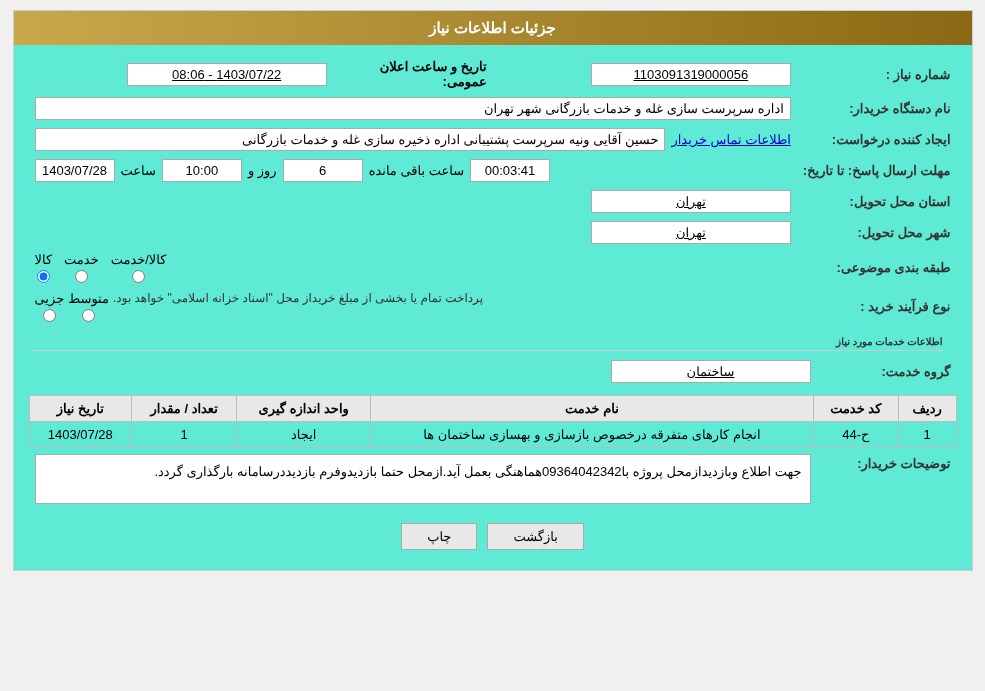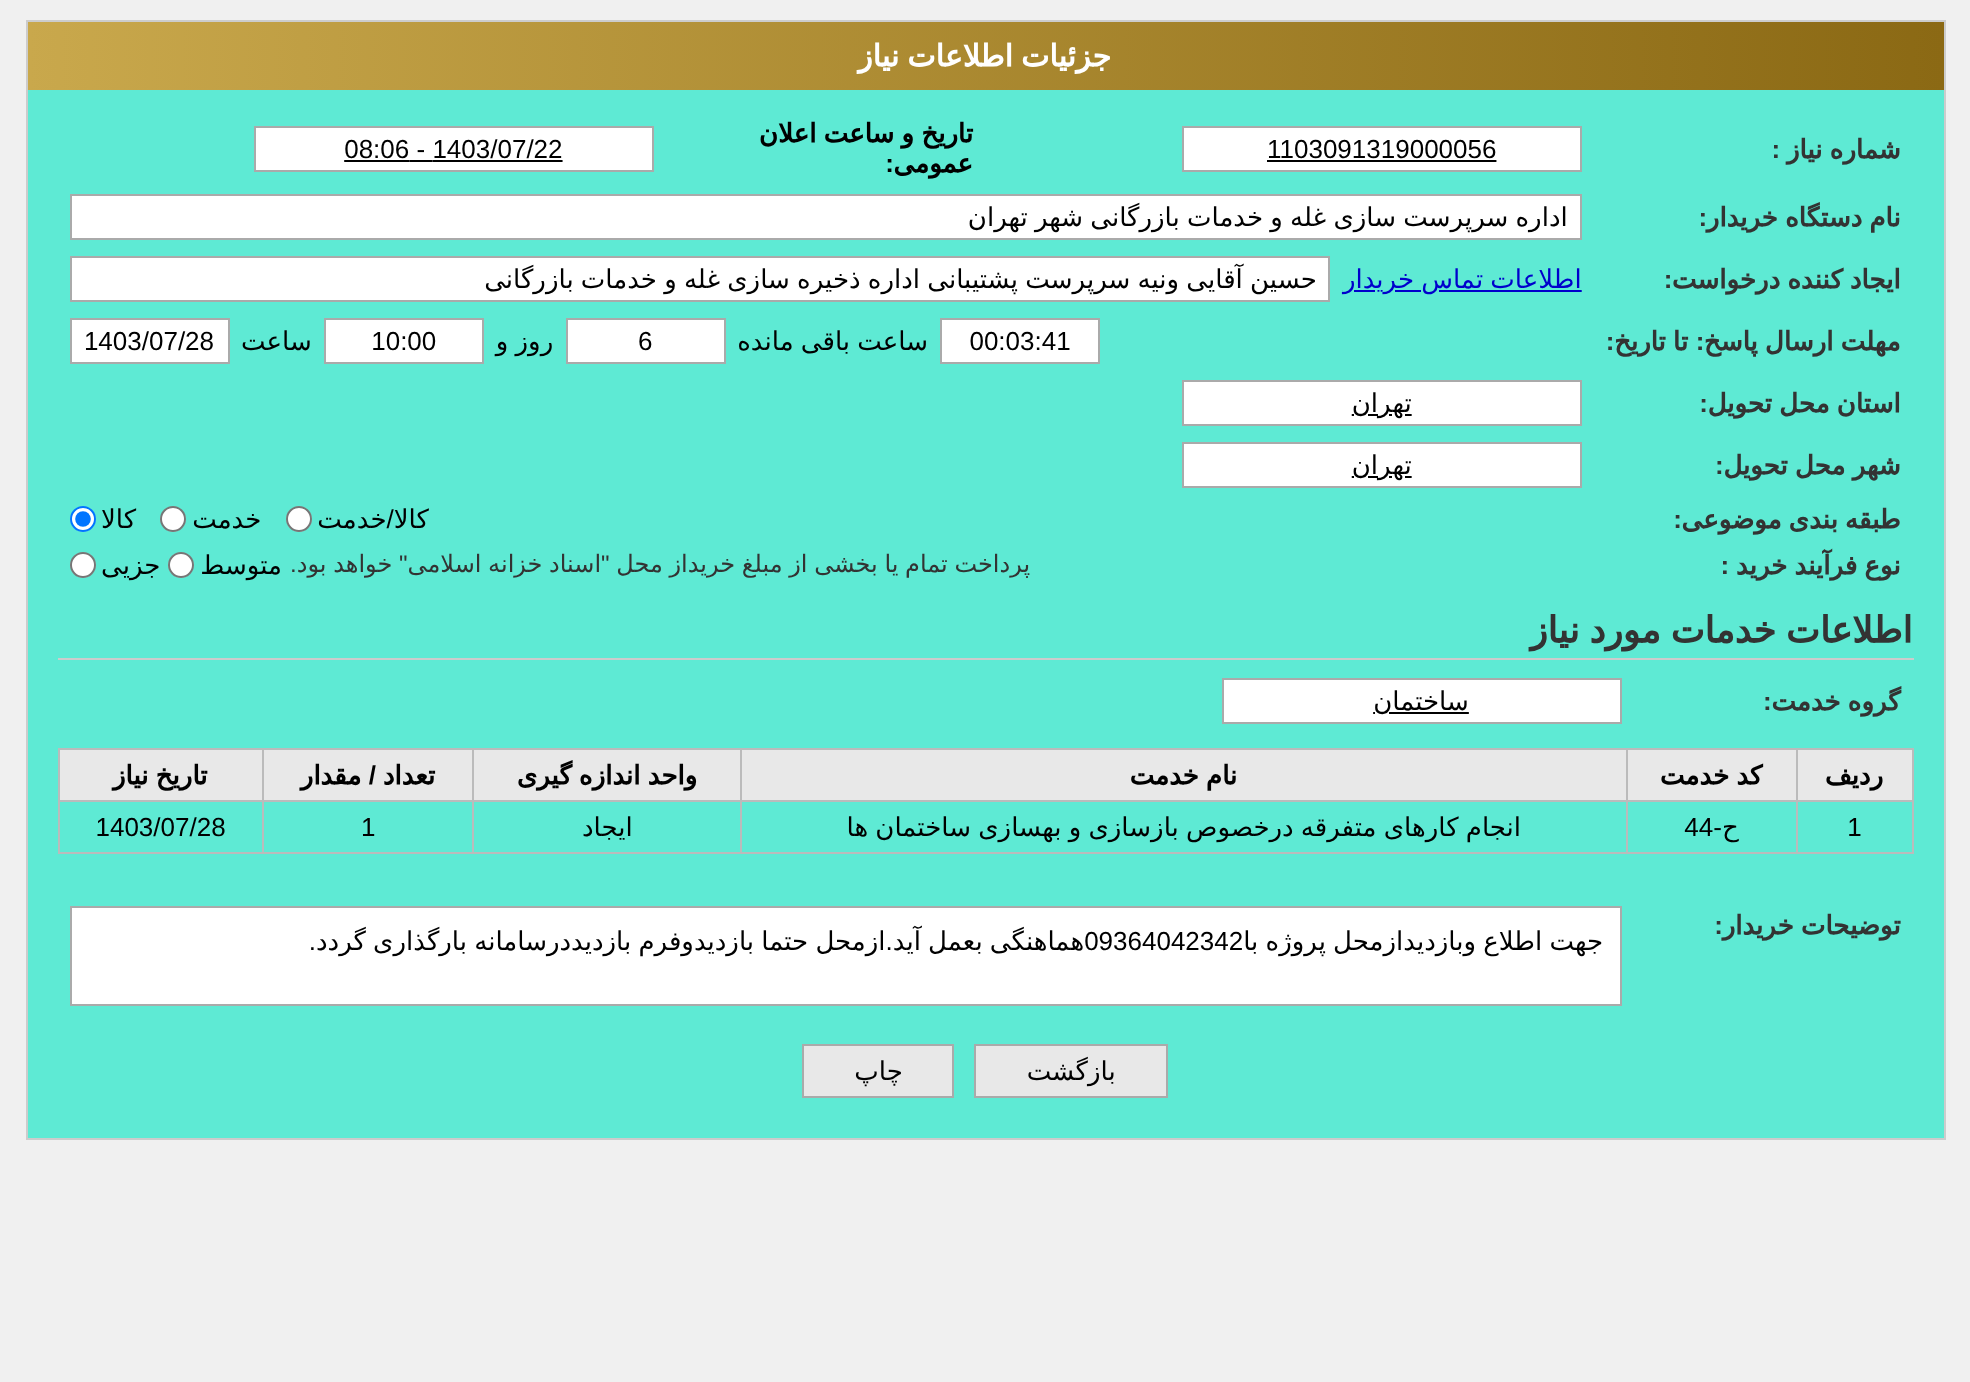--- a/index.html
+++ b/index.html
@@ -81,42 +81,43 @@
       justify-content: flex-end;
     }
     .link-blue {
       color: #0000cc;
       text-decoration: underline;
       cursor: pointer;
     }
     .section-title {
       color: #333;
       font-weight: bold;
-      font-size: 18px;
-      margin: 10px 0 5px 0;
+      font-size: 10px;
+      margin: 10px 14px 5px 0;
       border-bottom: 1px solid #ccc;
       padding-bottom: 3px;
     }
     .desc-box {
       border: 1px solid #aaa;
       padding: 6px 8px;
       background: #fff;
       text-align: right;
       line-height: 1.7;
       min-height: 50px;
     }
     .radio-group {
       display: flex;
       gap: 12px;
       align-items: center;
       justify-content: flex-end;
     }
     .radio-item {
       display: flex;
       gap: 3px;
+      flex-direction: column;
     }
     .service-table {
       width: 100%;
       border-collapse: collapse;
       margin-top: 8px;
     }
     .service-table th {
       background: #e8e8e8;
       border: 1px solid #bbb;
       padding: 5px 8px;
@@ -306,21 +307,21 @@
       <td>1</td>
       <td>ح-44</td>
       <td>انجام کارهای متفرقه درخصوص بازسازی و بهسازی ساختمان ها</td>
       <td>ایجاد</td>
       <td>1</td>
       <td>1403/07/28</td>
     </tr>
         </tbody>
     </table>
 
-    <table class="info-table" style="margin-top:22px;">
+    <table class="info-table" style="margin-top:2px;">
       <tbody>
           <tr>
         <td class="label-cell" style="vertical-align:top; padding-top:6px;">توضیحات خریدار:</td>
         <td class="value-cell">
           <div class="desc-box">جهت اطلاع وبازدیدازمحل پروژه با09364042342هماهنگی بعمل آید.ازمحل حتما بازدیدوفرم بازدیددرسامانه بارگذاری گردد.</div>
         </td>
       </tr>
     </tbody>
       </table>
 

